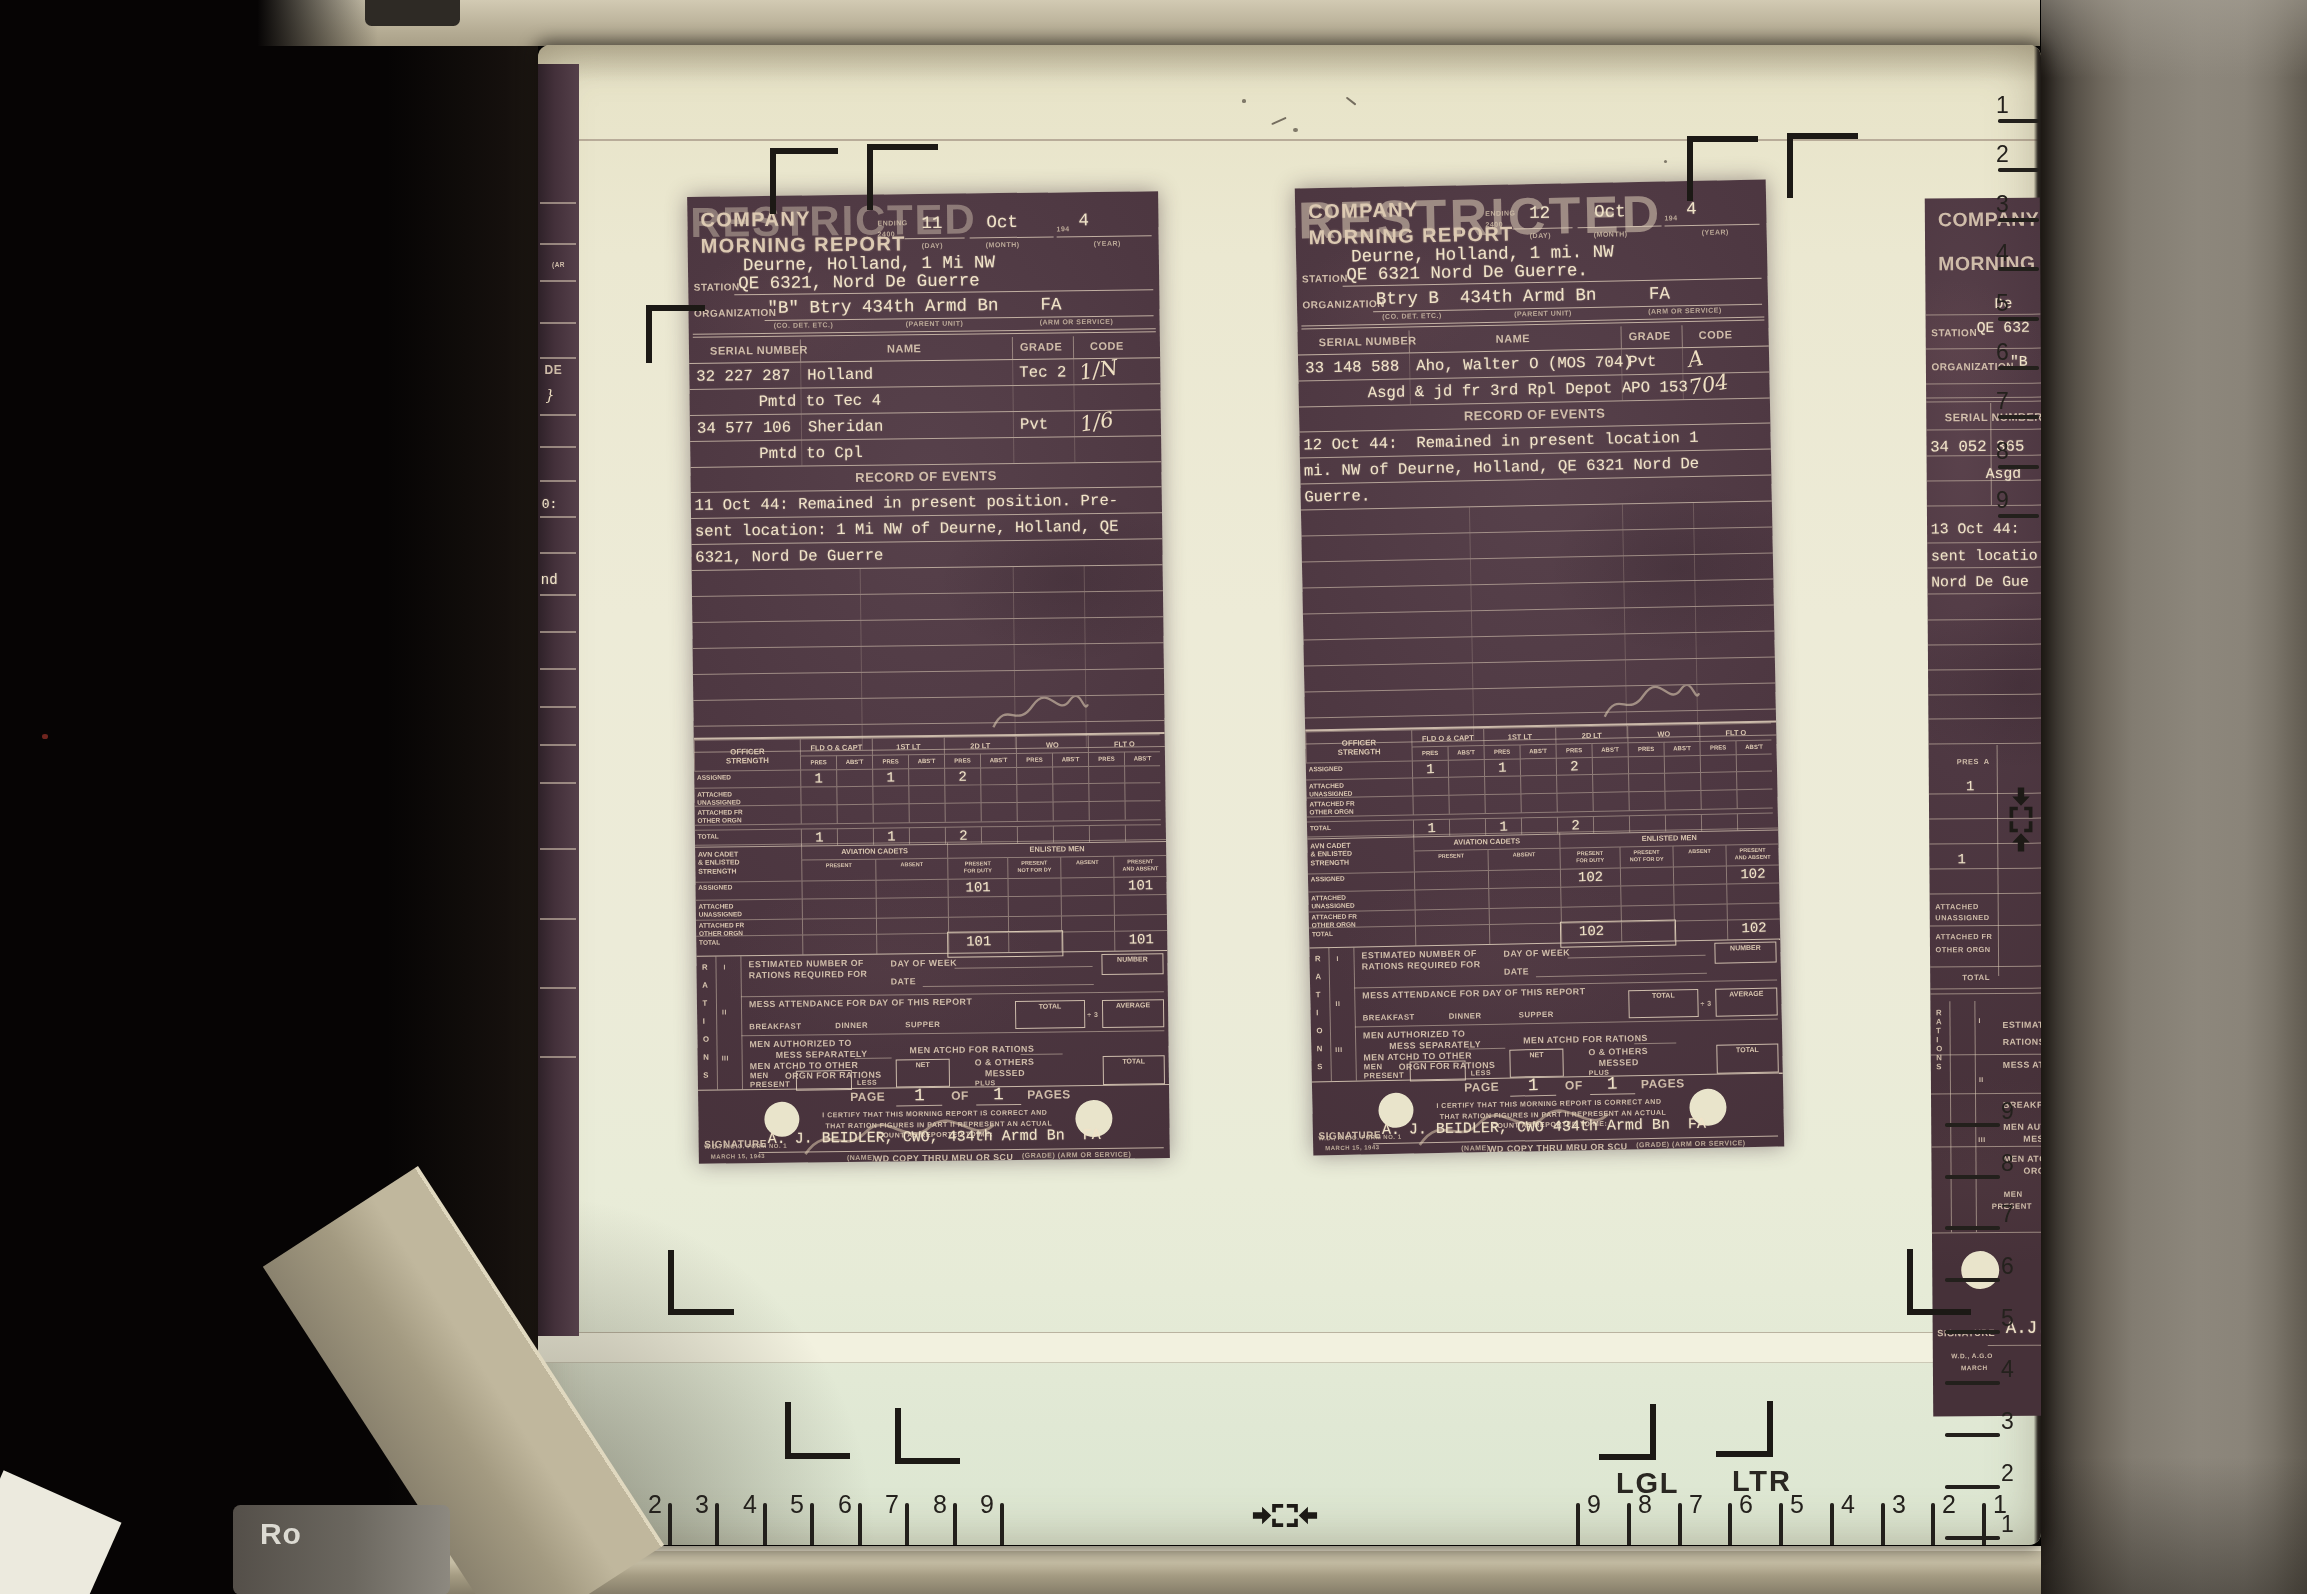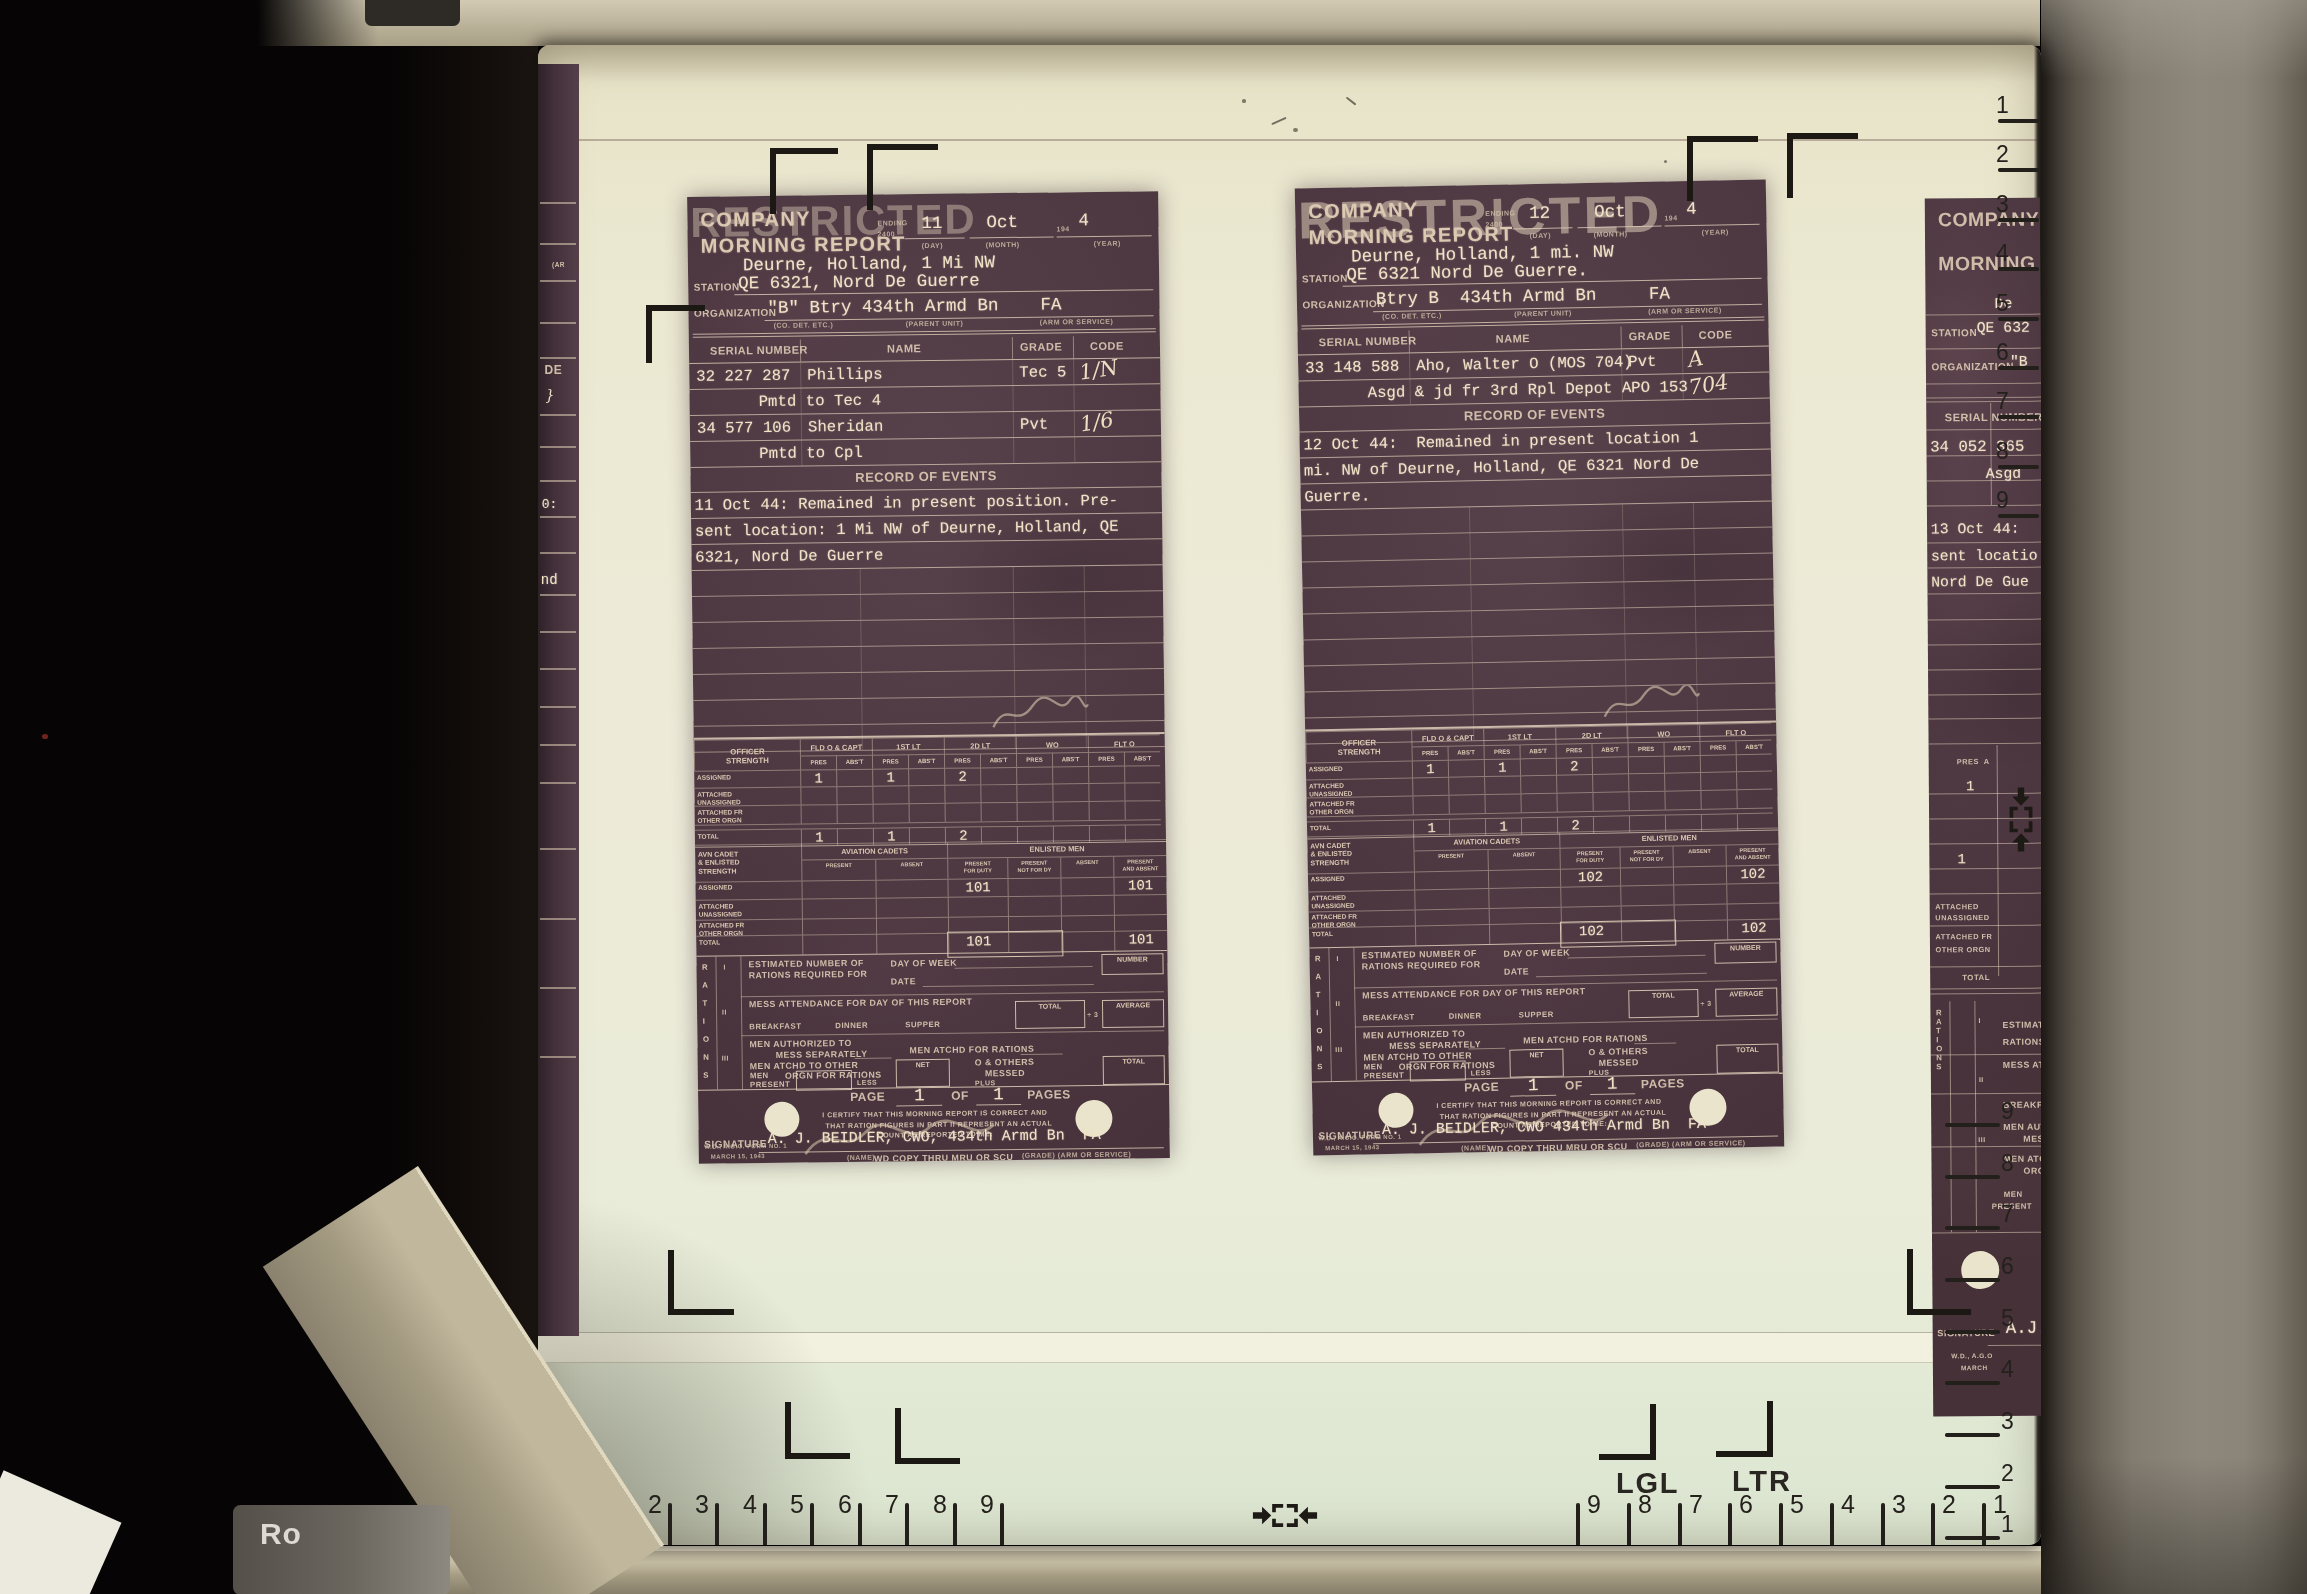--- a/index.html
+++ b/index.html
@@ -172,22 +172,22 @@
         <span class="lbl" style="left:331px;font-size:11px">GRADE</span>
         <span class="lbl" style="left:401px;font-size:11px">CODE</span>
         <i class="cv" style="left:111px"></i>
             <i class="cv" style="left:323px"></i>
             <i class="cv" style="left:384px"></i>
       </div>
       <div>
 
           <div class="rrow ">
             <span class="s typed v34">32 227 287</span>
-            <span class="nm typed v34">Phillips</span>
-            <span class="gr typed v34">Tec 5</span>
+            <span class="nm typed v34">Holland</span>
+            <span class="gr typed v34">Tec 2</span>
             <span class="cd hand">1/N</span>
             <i class="cvf" style="left:111px"></i>
               <i class="cvf" style="left:323px"></i>
               <i class="cvf" style="left:384px"></i>
           </div>
 
           <div class="rrow note">
             <span class="s typed v34">Pmtd to Tec 4</span>
             <span class="nm typed v34"></span>
             <span class="gr typed v34"></span>

